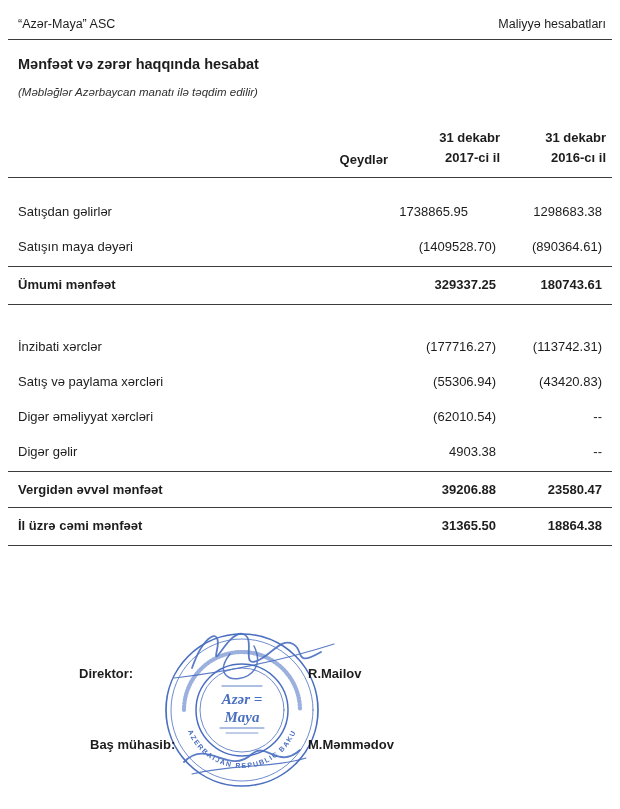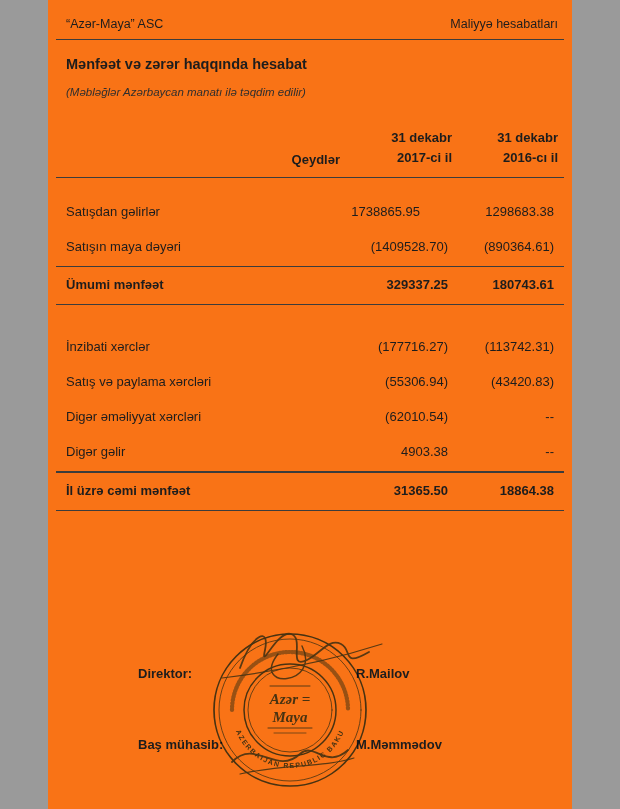--- a/index.html
+++ b/index.html
@@ -1,19 +1,19 @@
 <!DOCTYPE html>
 <html><head>
 <meta charset="utf-8">
 <style>
   * { margin:0; padding:0; box-sizing:border-box; }
   html,body { background:#9a9a9a; }
   .page {
-    width:524px; height:809px; margin:0 auto;
-    background:#f97316;
+    width:620px; height:809px; margin:0 auto;
+    background:#ffffff;
     font-family:"Liberation Sans", sans-serif;
     color:#1d1d1d;
     position:relative;
     overflow:hidden;
   }
   .header {
     display:flex; justify-content:space-between; align-items:flex-end;
     padding:17px 14px 8px 18px;
     font-size:12.5px;
   }
@@ -47,21 +47,21 @@
   .row .notes { width:72px; }
   .row .num   { width:106px; text-align:right; padding-right:4px; }
   .row.bold   { font-weight:bold; }
   .row.first-after-rule { margin-top:16px;gap:28px; }
   .row.section-gap { margin-top:24px; }
   .row.pre-rule { padding-bottom:12px; }
   
   .flabel, .fname {
     position:absolute; font-size:13px; font-weight:bold; z-index:2;
   }
-  .director-label   { left:90px;  top:666px; }
+  .director-label   { left:79px;  top:666px; }
   .director-name    { left:308px; top:666px; }
   .accountant-label { left:90px;  top:737px; }
   .accountant-name  { left:308px; top:737px; }
   .stamp-svg {
     position:absolute; left:142px; top:620px;
     z-index:3; pointer-events:none;
     mix-blend-mode:multiply; opacity:.92;
   }
   .stamp-center {
     font-family:"Liberation Serif", serif;
@@ -145,20 +145,26 @@
   </div>
 
   <div class="row pre-rule">
     <div class="label">Digər gəlir</div>
     <div class="notes"></div>
     <div class="num">4903.38</div>
     <div class="num">--</div>
   </div>
   <hr class="rule">
 
+  <div class="row bold">
+    <div class="label">Vergidən əvvəl mənfəət</div>
+    <div class="notes"></div>
+    <div class="num">39206.88</div>
+    <div class="num">23580.47</div>
+  </div>
 
   <hr class="rule">
 
   <div class="row bold pre-rule">
     <div class="label">İl üzrə cəmi mənfəət</div>
     <div class="notes"></div>
     <div class="num">31365.50</div>
     <div class="num">18864.38</div>
   </div>
   <hr class="rule">

